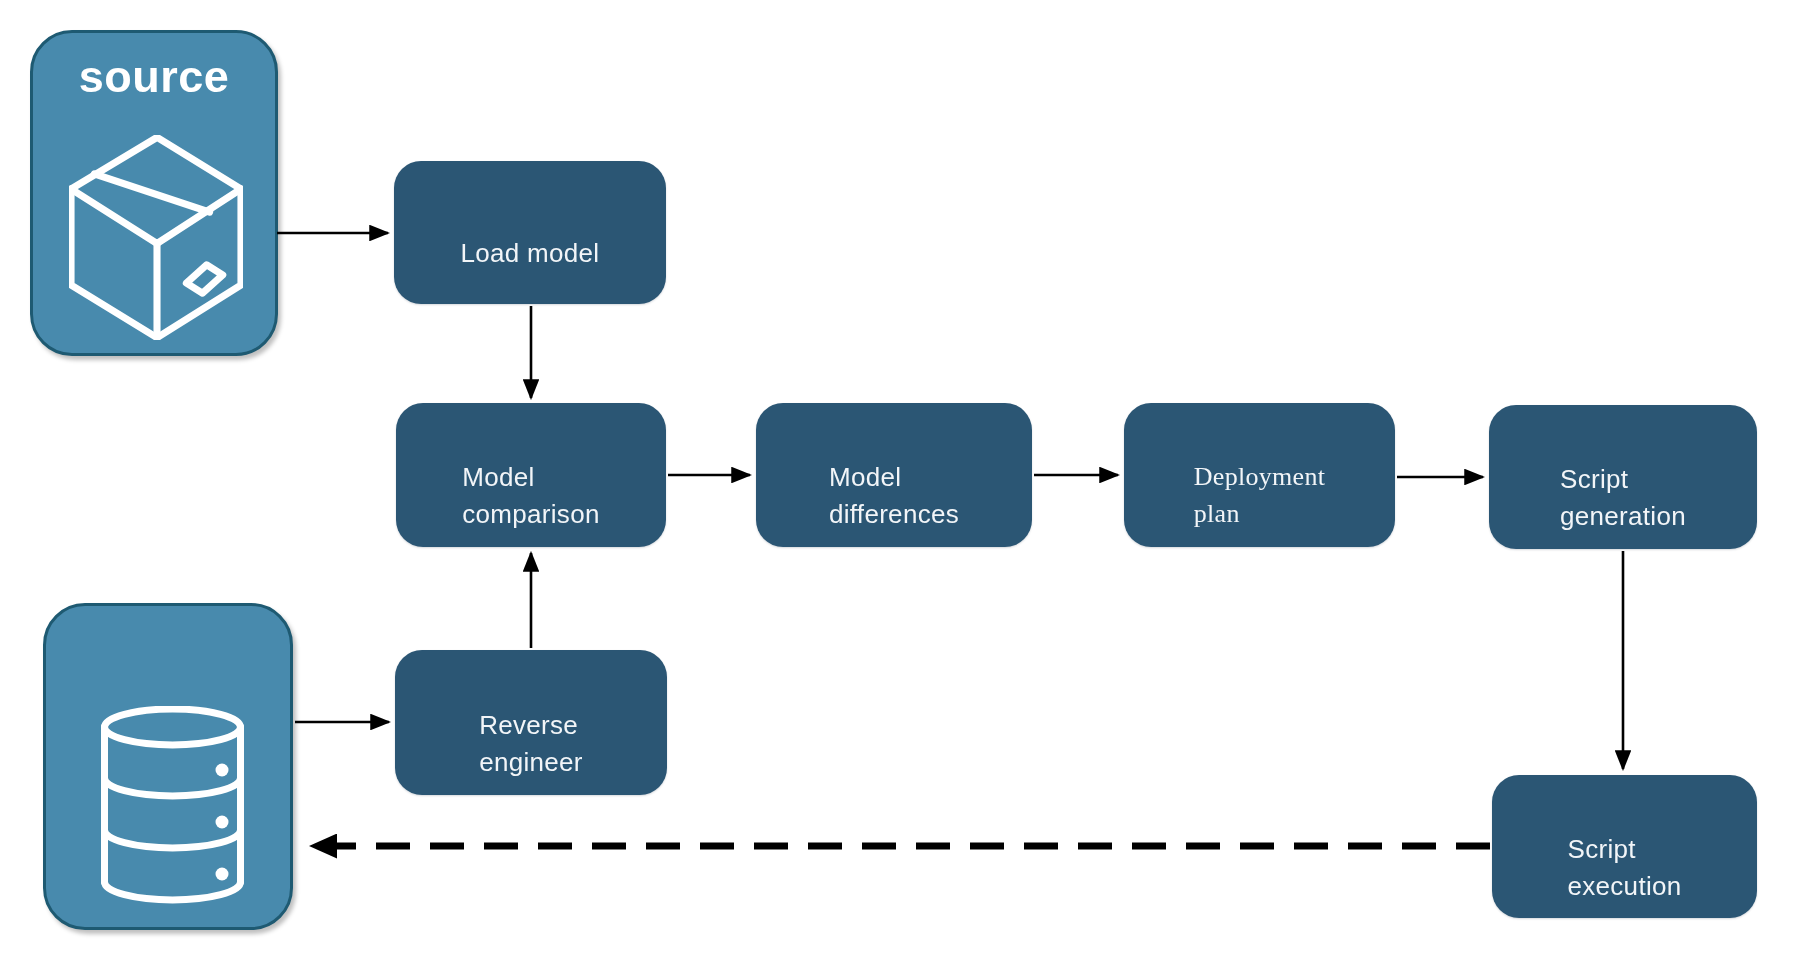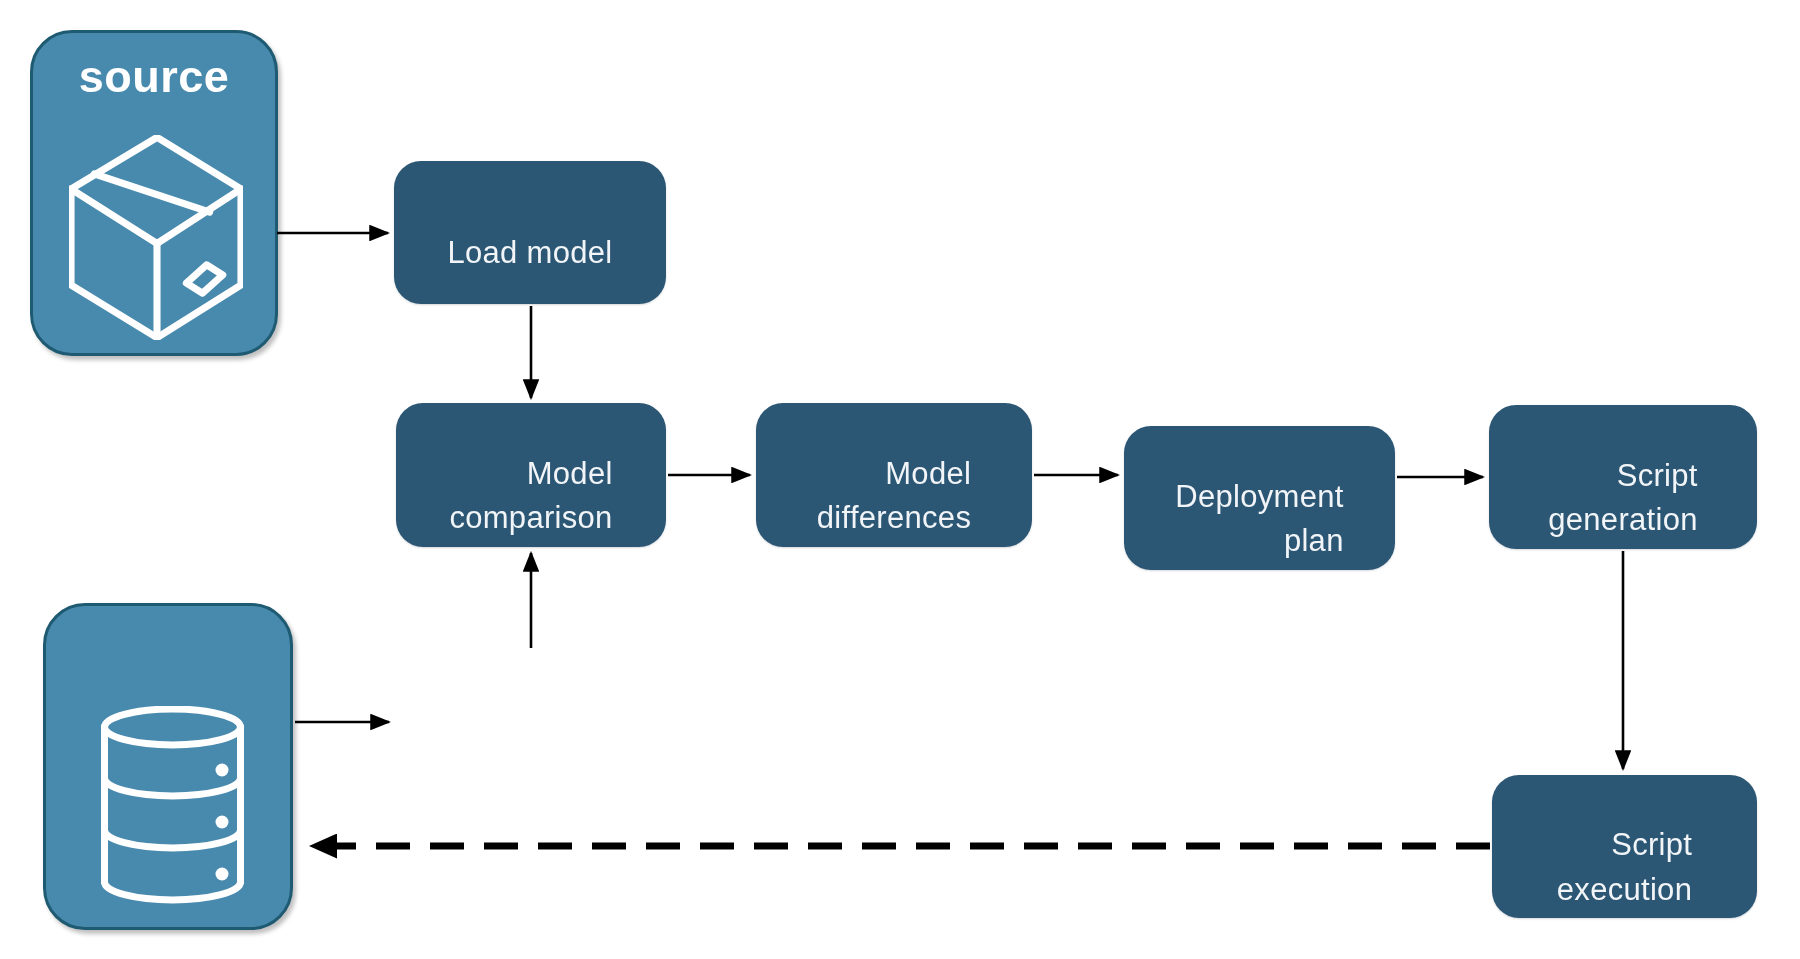--- a/index.html
+++ b/index.html
@@ -21,23 +21,23 @@
     position: absolute;
     background: #2B5674;
     border-radius: 27px;
     display: flex;
     align-items: center;
     justify-content: center;
     box-shadow: 0 1px 2px rgba(20,40,60,0.18);
   }
   .node-label {
     color: #F2F5F8;
-    font-size: 31px;
+    font-size: 26px;
     line-height: 1.42;
-    text-align: right;
+    text-align: left;
     white-space: pre-line;
     letter-spacing: 0.3px;
     margin-top: 42px;
   }
   .endpoint {
     position: absolute;
     background: #488AAD;
     border: 3px solid #1E5A72;
     border-radius: 42px;
     box-sizing: border-box;
@@ -51,21 +51,21 @@
     margin-top: 18px;
     letter-spacing: 0.5px;
   }
   .endpoint-icon {
     position: absolute;
   }
   
   .n-load-model        { left: 394px; top: 161px; width: 272px; height: 143px; }
   .n-model-comparison  { left: 396px; top: 403px; width: 270px; height: 144px; }
   .n-model-differences { left: 756px; top: 403px; width: 276px; height: 144px; }
-  .n-deployment-plan   { left: 1124px; top: 426px; width: 271px; height: 144px; }
+  .n-deployment-plan   { left: 1124px; top: 403px; width: 271px; height: 144px; font-family: Liberation Serif, serif; }
   .n-script-generation { left: 1489px; top: 405px; width: 268px; height: 144px; }
   .n-reverse-engineer  { left: 395px; top: 650px; width: 272px; height: 145px; }
   .n-script-execution  { left: 1492px; top: 775px; width: 265px; height: 143px; }
   .e-source { left: 30px;  top: 30px;  width: 248px; height: 326px; }
   .e-target { left: 43px;  top: 603px; width: 250px; height: 327px; }
   .i-package  { left: 36px; top: 102px; width: 174px; height: 205px; }
   .i-database { left: 53px; top: 100px; width: 147px; height: 200px; }
 </style>
 </head>
 <body>
@@ -109,20 +109,24 @@
 differences</span>
   </div>
   <div class="node n-deployment-plan">
     <span class="node-label">Deployment
 plan</span>
   </div>
   <div class="node n-script-generation">
     <span class="node-label">Script
 generation</span>
   </div>
+  <div class="node n-reverse-engineer">
+    <span class="node-label">Reverse
+engineer</span>
+  </div>
   <div class="node n-script-execution">
     <span class="node-label">Script
 execution</span>
   </div>
 
   <svg class="arrow-layer" viewBox="0 0 1800 959">
     <defs>
       <marker id="head" markerUnits="strokeWidth" markerWidth="8" markerHeight="6.4" refX="7.2" refY="3.2" orient="auto">
         <path d="M0,0 L8,3.2 L0,6.4 Z" fill="#000000"></path>
       </marker>

